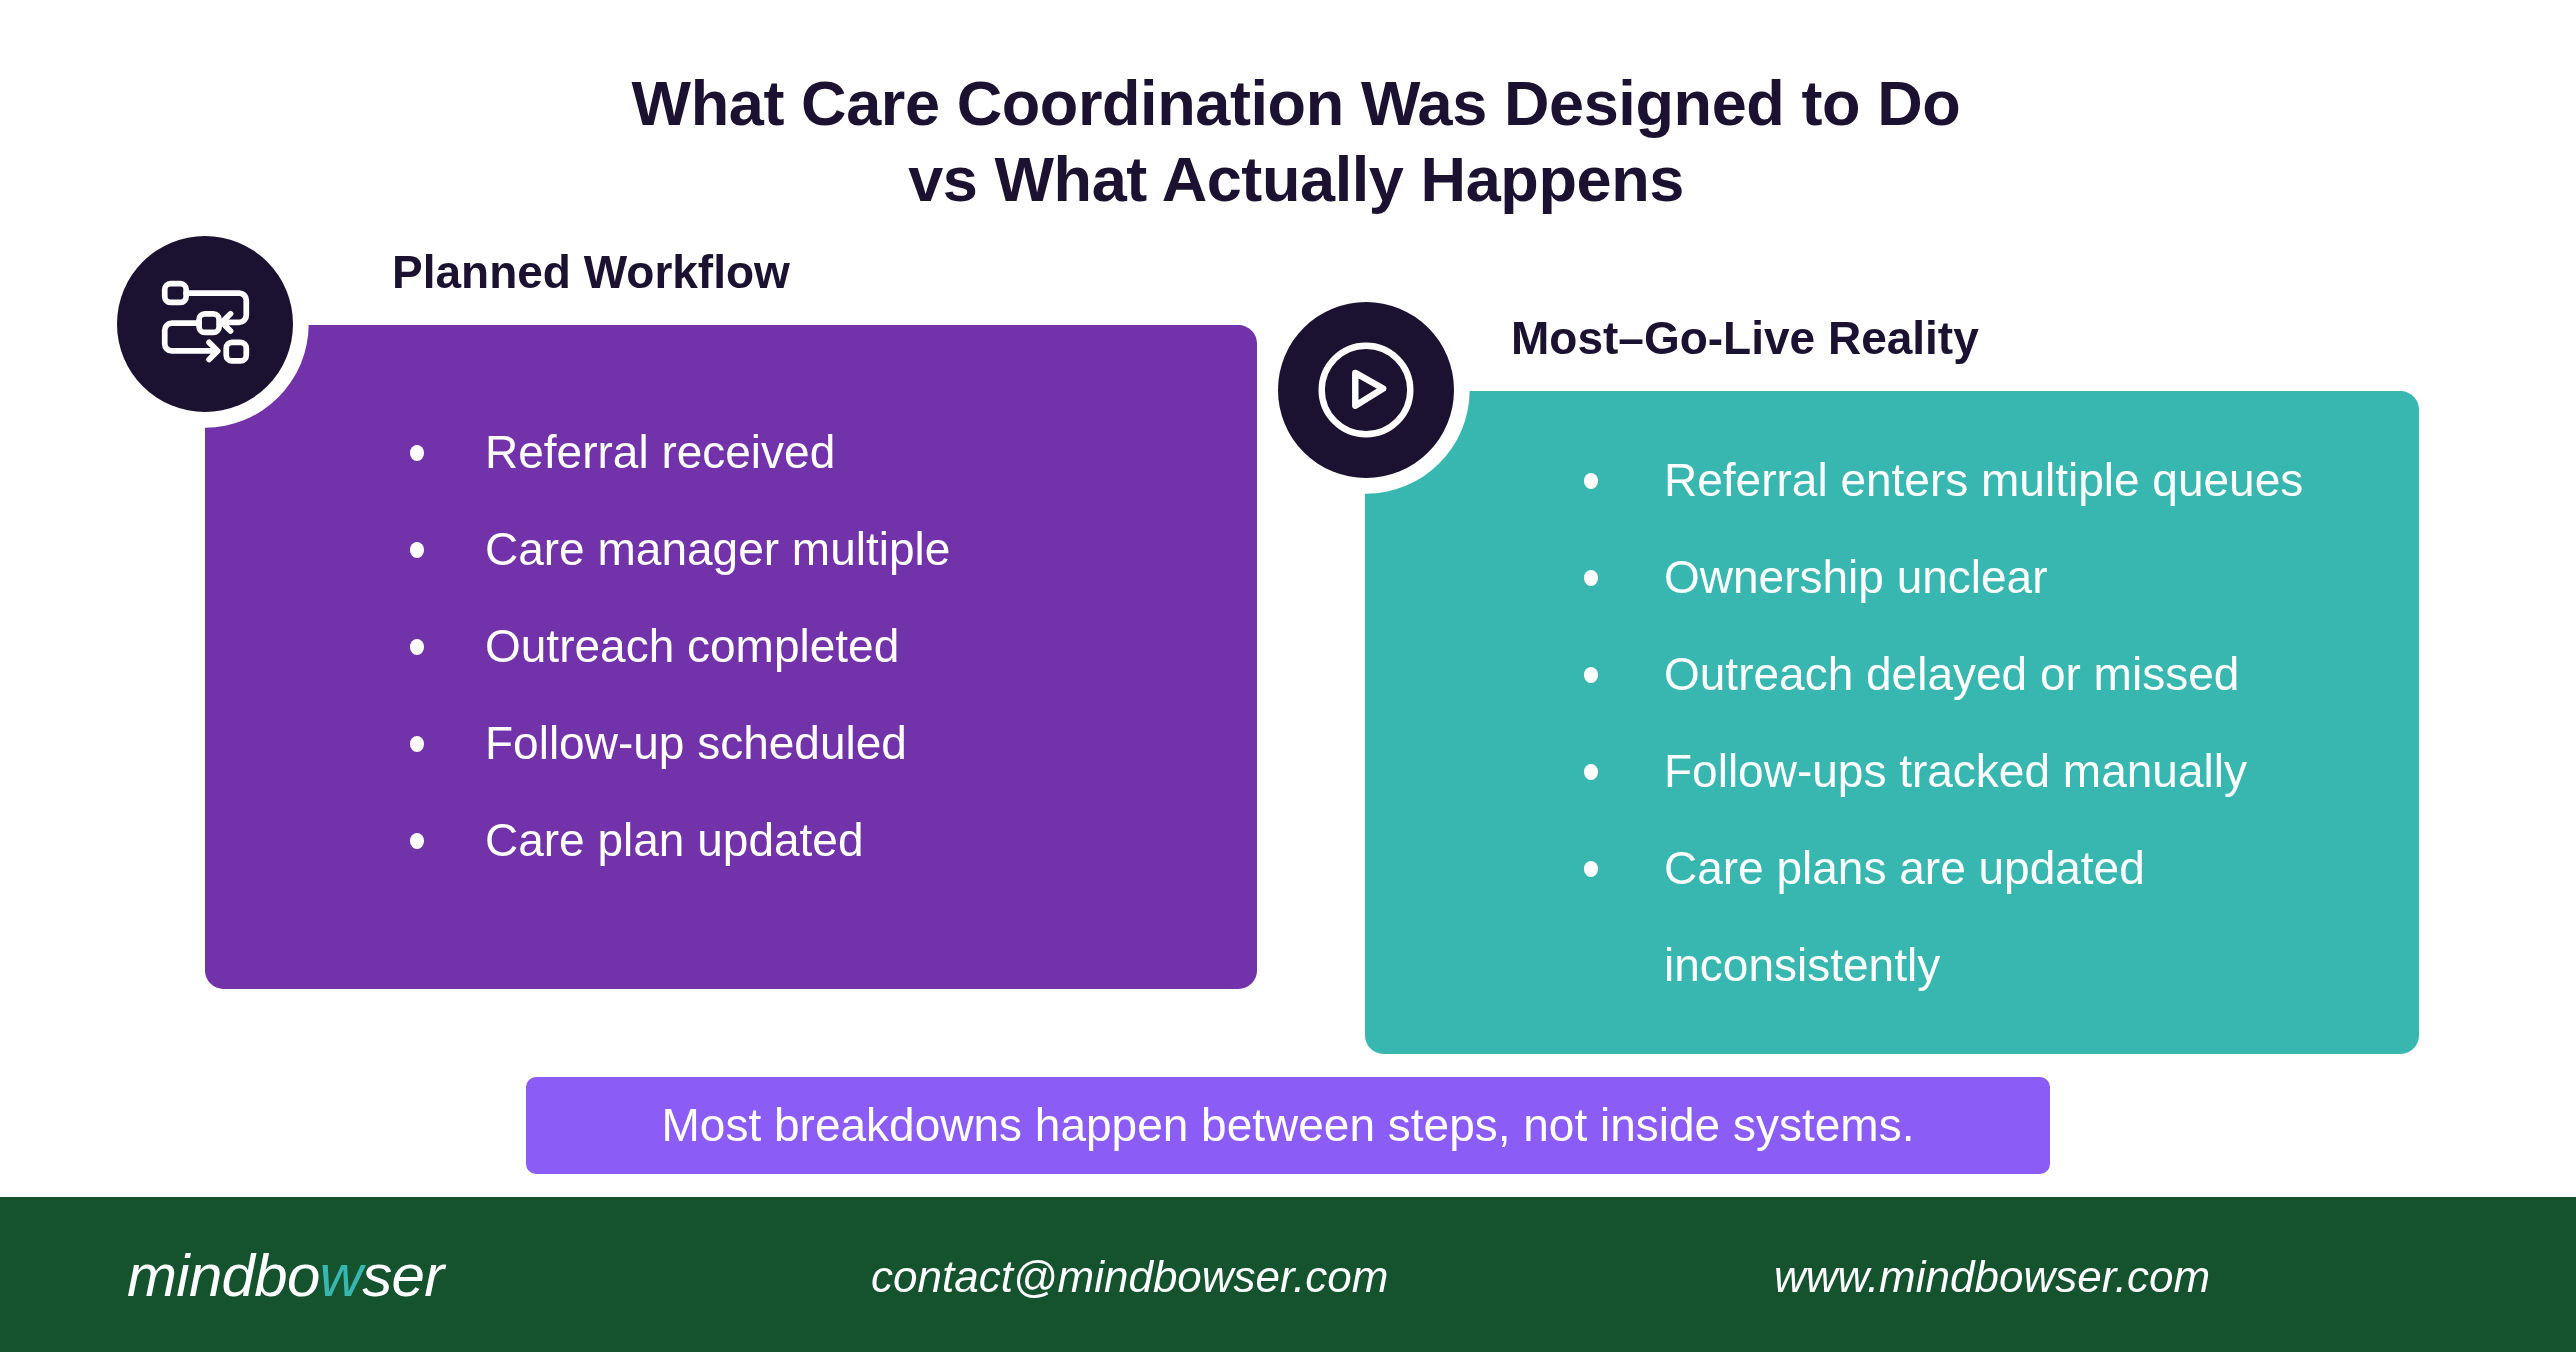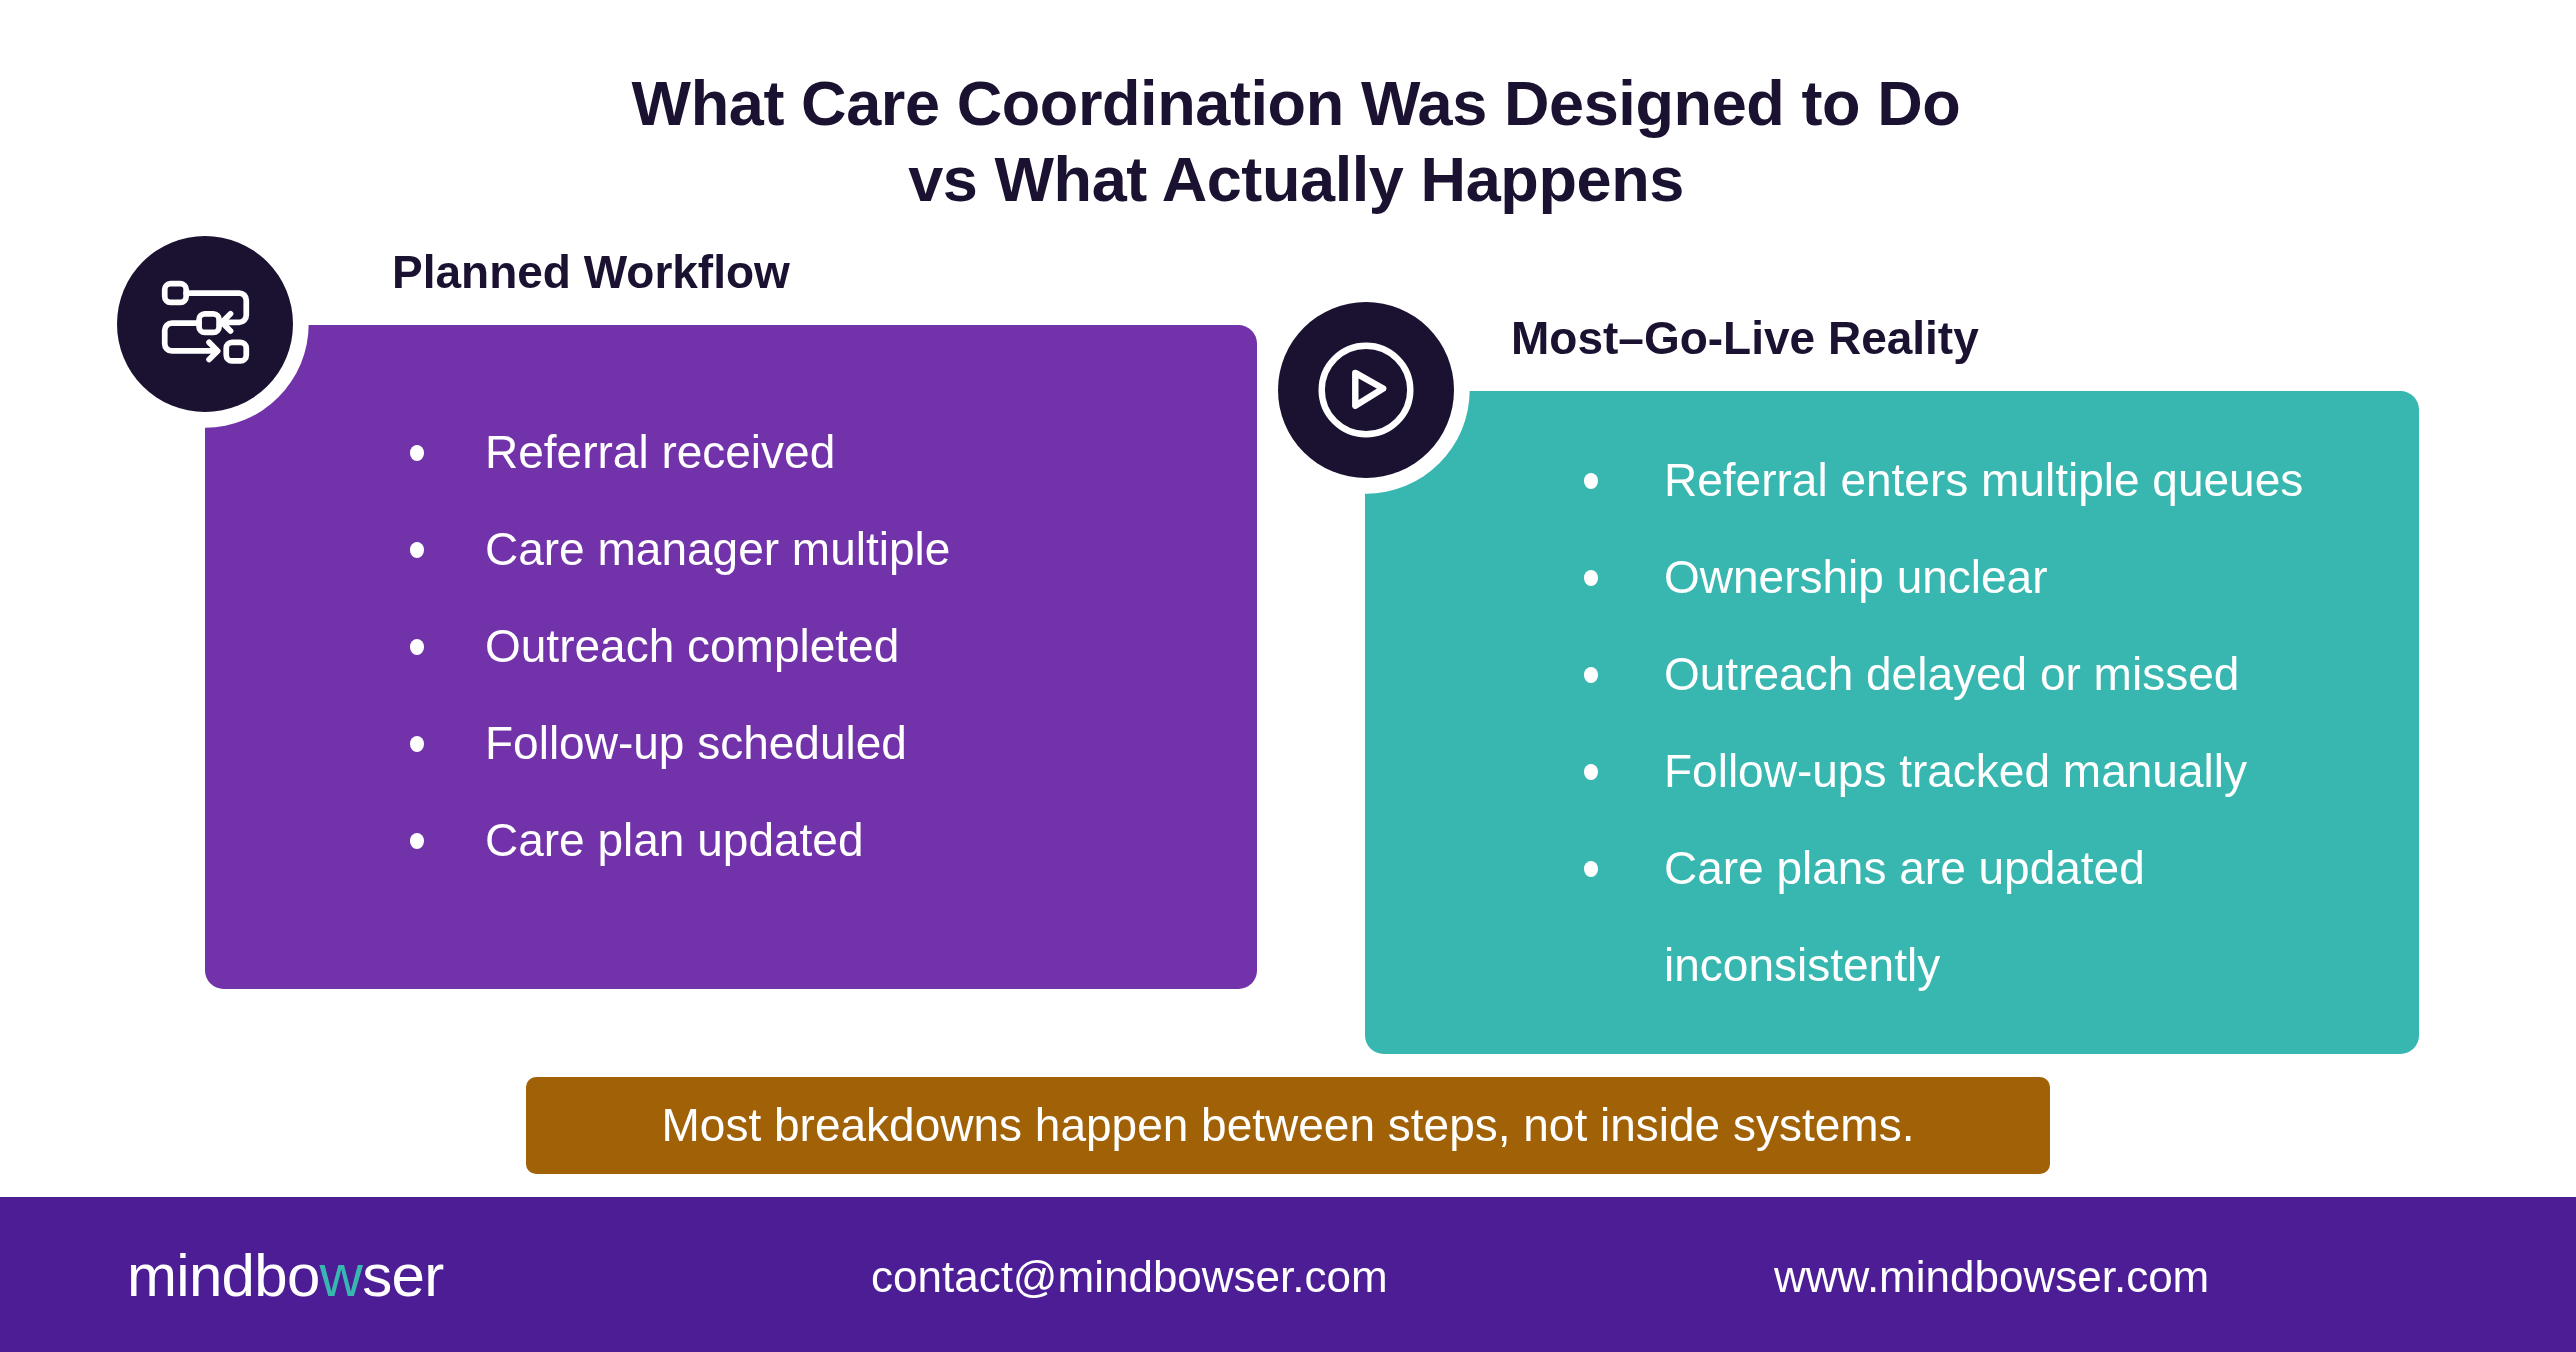--- a/index.html
+++ b/index.html
@@ -47,27 +47,28 @@
   .bullets.planned li { padding-left: 69px; }
   .bullets.planned li .dot { left: -6.4px; }
   .bullets.reality { left: 1590px; top: 432px; }
   .bullets.reality li { padding-left: 74px; }
   .bullets.reality li .dot { left: -6.4px; }
   .bullets li.wrap { height: auto; }
   .bullets li.wrap .txt { display: inline-block; white-space: normal; width: 658px; line-height: 97px; }
 
   .takeaway {
     position: absolute; left: 526px; top: 1077px; width: 1524px; height: 97px;
-    background: #a16207; border-radius: 10px;
+    background: #8b5cf6; border-radius: 10px;
     color: #ffffff; font-size: 46px; line-height: 97px; text-align: center;
   }
 
   .footer {
     position: absolute; left: 0; top: 1197px; width: 2576px; height: 156px;
-    background: #4c1d95;
+    background: #14532d;
+    font-style: italic;
   }
   .footer .logo {
     position: absolute; left: 127px; top: 43px; color: #ffffff;
     font-size: 60px; line-height: 72px; letter-spacing: -0.7px;
   }
   .footer .logo .accent { color: #38b7b1; }
   .footer .email, .footer .web {
     position: absolute; top: 44px; color: #ffffff; font-size: 44px; line-height: 72px;
   }
   .footer .email { left: 871px; }

